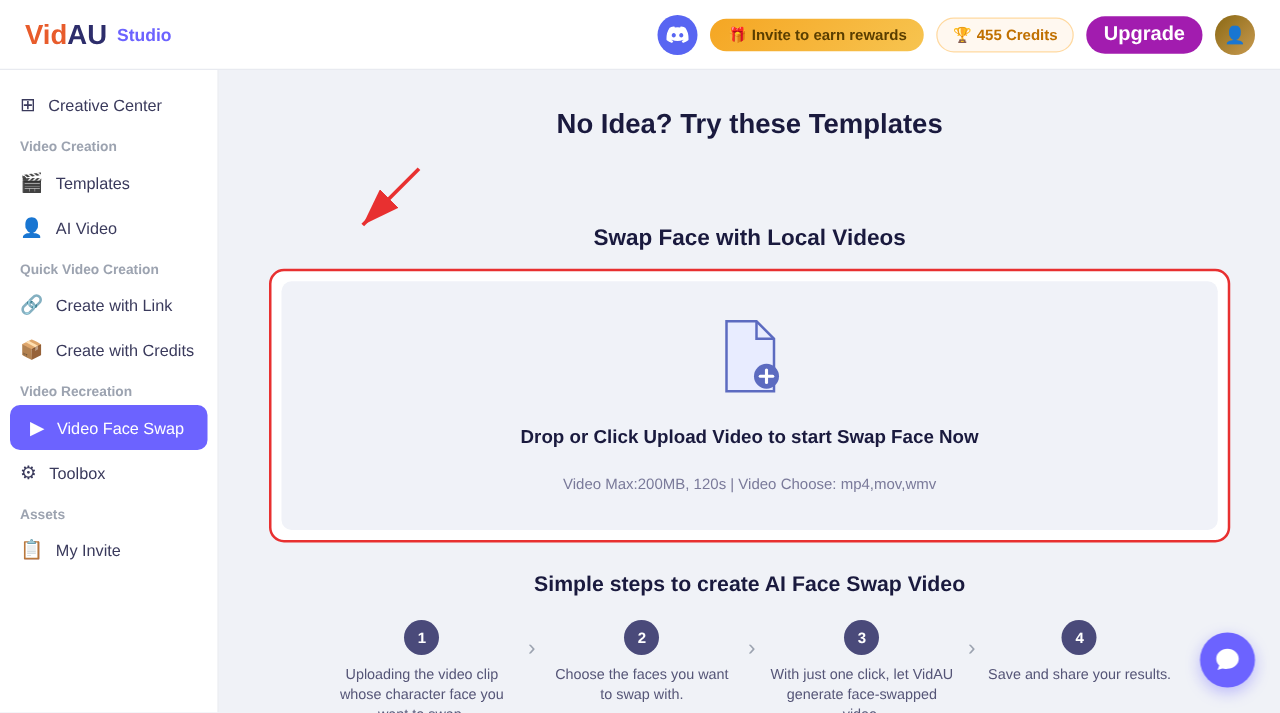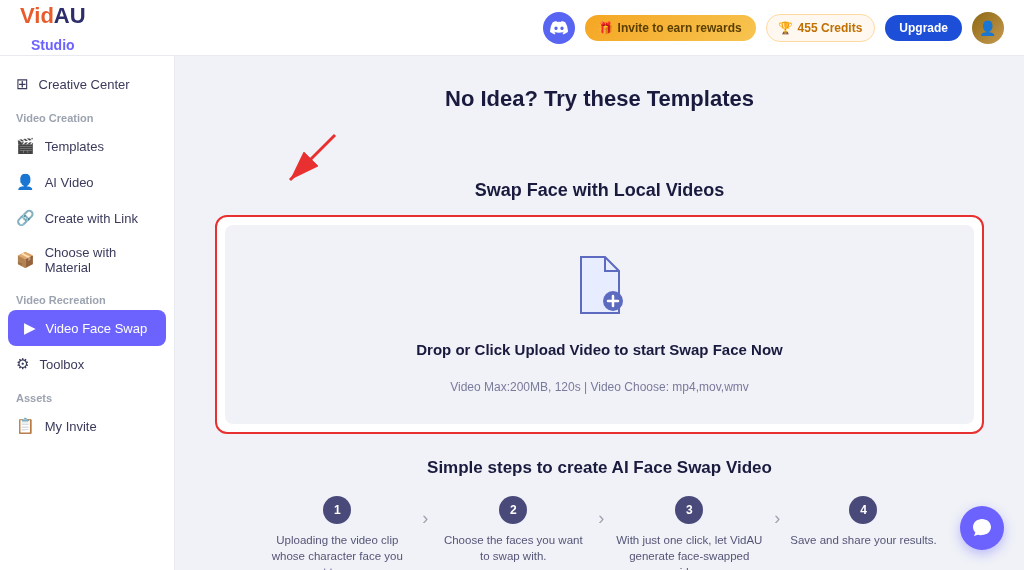--- a/index.html
+++ b/index.html
@@ -14,21 +14,20 @@
       justify-content: space-between;
       padding: 0 20px;
       border-bottom: 1px solid #e8eaf0;
       flex-shrink: 0;
       z-index: 10;
     }
     .logo-area {
       display: flex;
       align-items: center;
       gap: 8px;
-      flex-direction: column;
     }
     .logo-text {
       font-size: 22px;
       font-weight: 800;
       color: #2d2d6b;
     }
     .logo-text span {
       color: #e85c2c;
     }
     .studio-label {
@@ -64,25 +63,25 @@
       border: 1px solid #ffd9a0;
       border-radius: 20px;
       padding: 6px 12px;
       font-size: 12px;
       font-weight: 600;
       color: #c07000;
       cursor: pointer;
       display: flex; align-items: center; gap: 4px;
     }
     .upgrade-btn {
-      background: #1d4ed8;
+      background: #a21caf;
       border: none;
       border-radius: 20px;
       padding: 6px 14px;
-      font-size: 12px;
+      font-size: 16px;
       font-weight: 700;
       color: #fff;
       cursor: pointer;
     }
     .avatar-circle {
       width: 32px; height: 32px;
       border-radius: 50%;
       background: linear-gradient(135deg, #8b6914, #c89a50);
       display: flex; align-items: center; justify-content: center;
       font-size: 14px; color: white;
@@ -319,29 +318,30 @@
     <div class="sidebar-item">
       <span class="icon">🎬</span>
       <span>Templates</span>
     </div>
 
     <div class="sidebar-item">
       <span class="icon">👤</span>
       <span>AI Video</span>
     </div>
 
+    <div class="sidebar-section-label">Quick Video Creation</div>
 
     <div class="sidebar-item">
       <span class="icon">🔗</span>
       <span>Create with Link</span>
     </div>
 
     <div class="sidebar-item">
       <span class="icon">📦</span>
-      <span>Choose with Material</span>
+      <span>Create with Credits</span>
     </div>
 
     <div class="sidebar-section-label">Video Recreation</div>
 
     <div class="sidebar-item active">
       <span class="icon">▶</span>
       <span>Video Face Swap</span>
     </div>
 
     <div class="sidebar-item">

